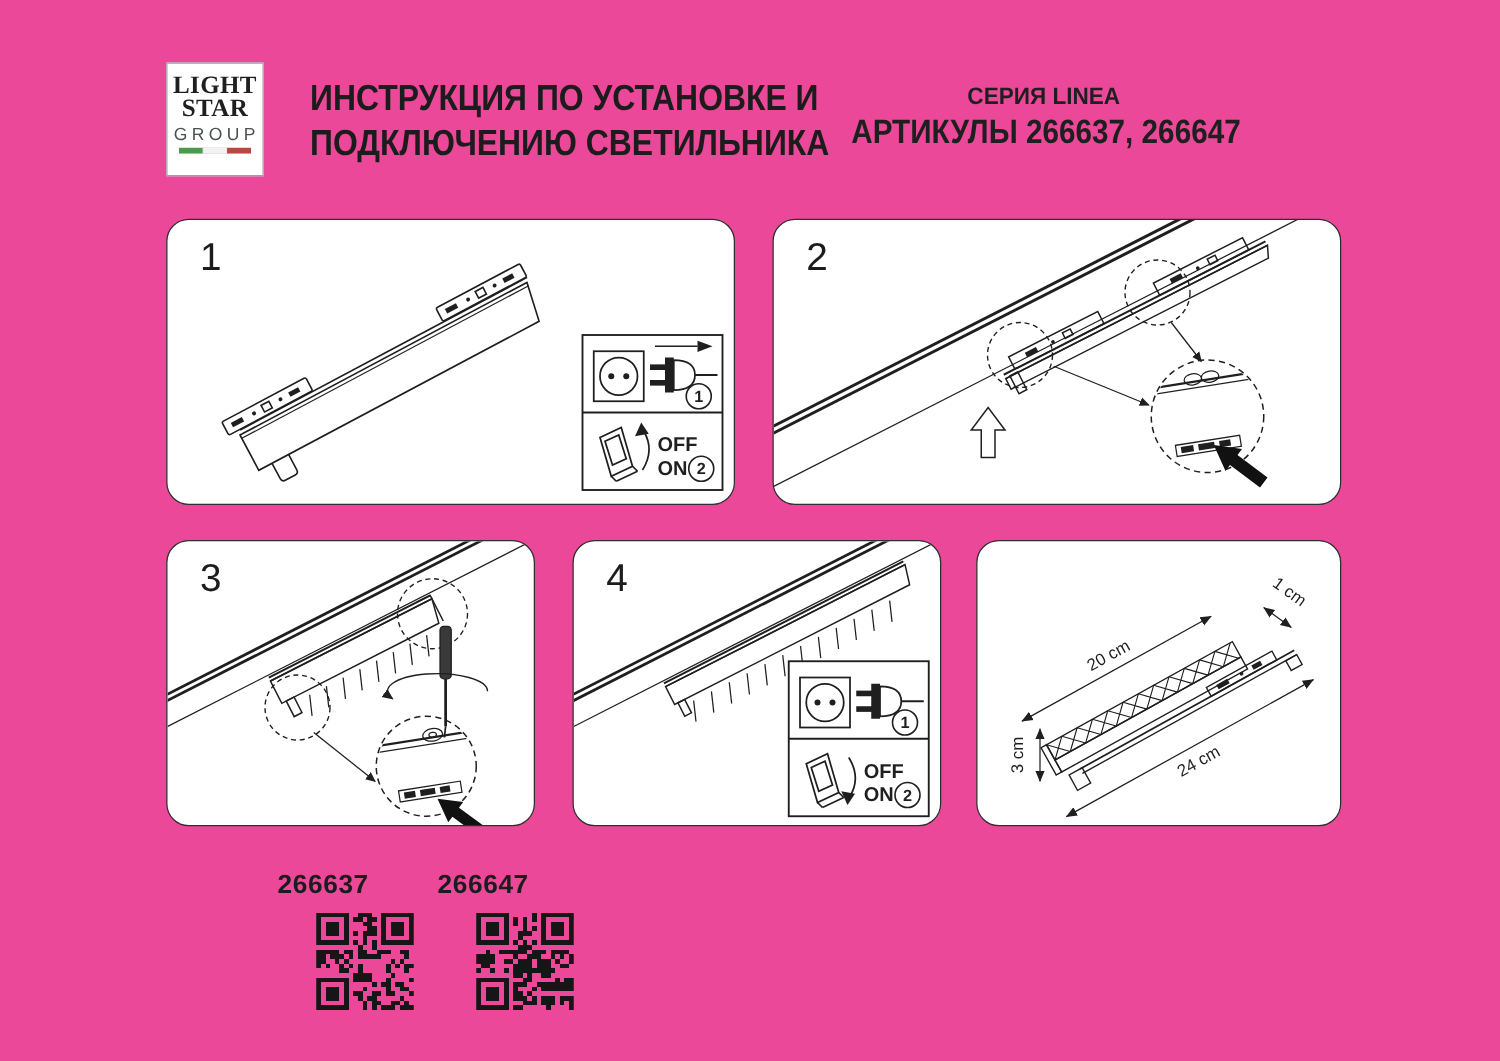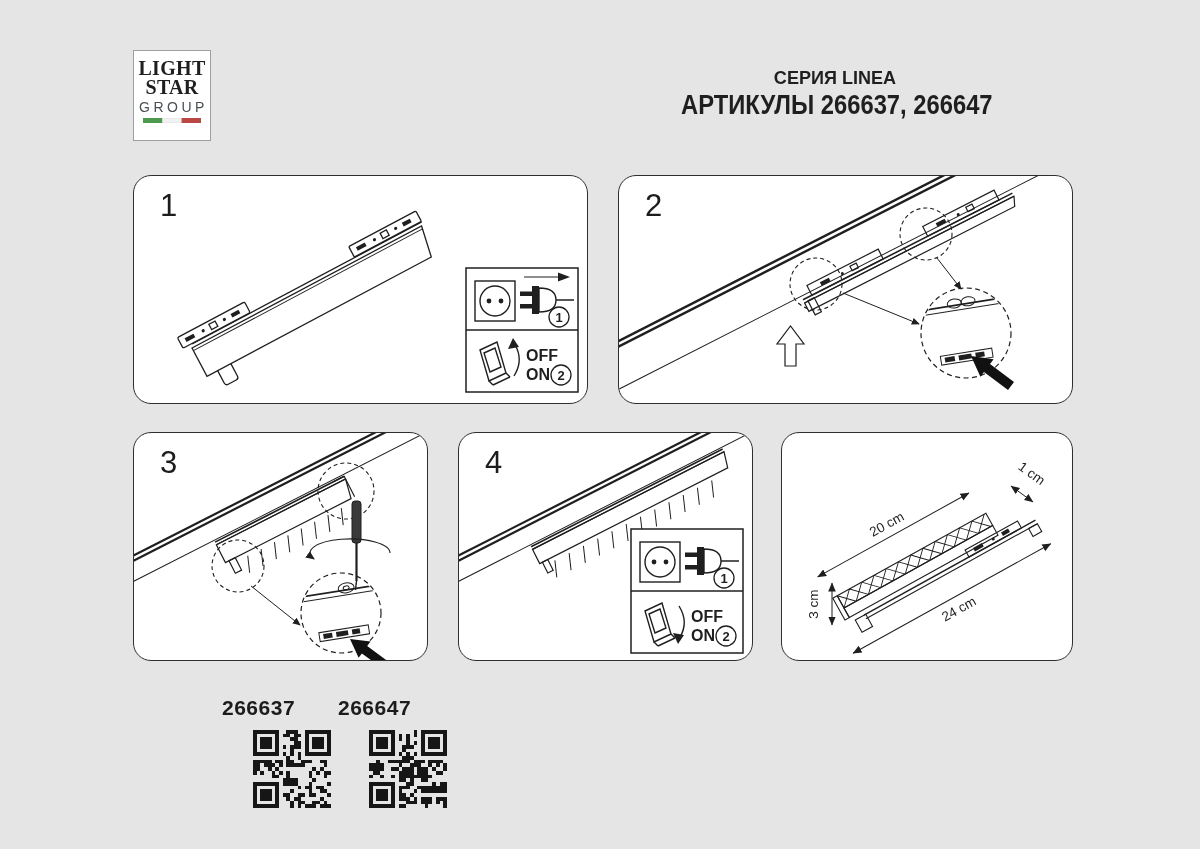--- a/index.html
+++ b/index.html
@@ -1,16 +1,16 @@
 <!DOCTYPE html>
 <html><head>
 <meta charset="utf-8">
 <style>
   html,body { margin:0; padding:0; background:#fff; }
-  .page { position:relative; width:1200px; height:849px; background:#e5e5e5;
+  .page { position:relative; width:1200px; height:849px; background:#ec4899;
           font-family:"Liberation Sans", sans-serif; color:#1f1f1f; overflow:hidden; }
 
   
   .logo { position:absolute; left:133px; top:50px; width:78px; height:91px;
           border:1.5px solid #9aa0a4; box-sizing:border-box; text-align:center; background:#fff; }
   .lw { font-family:"Liberation Serif", serif; font-weight:bold; font-size:20px;
         line-height:0.95; letter-spacing:0.3px; }
   .lw.first { margin-top:8px; }
   .lg { font-size:14px; letter-spacing:3.5px; color:#4a4f52; margin-top:2px; text-indent:3px; }
   .flag { display:block; width:58px; height:5px; margin:3px auto 0; }
@@ -31,40 +31,44 @@
   #panel2 { left:618px; top:175px; width:455px; height:229px; }
   #panel3 { left:133px; top:432px; width:295px; height:229px; }
   #panel4 { left:458px; top:432px; width:295px; height:229px; }
   #panel5 { left:781px; top:432px; width:292px; height:229px; }
   .num { position:absolute; left:26px; top:12px; font-size:31px; color:#1c1c1c; }
   .art { position:absolute; left:0; top:0; }
   svg text { font-family:"Liberation Sans", sans-serif; }
 
   
   .qr-group { position:absolute; top:696px; width:140px; text-align:left; }
-  #qr1 { left:222px; } #qr2 { left:338px; }
+  #qr1 { left:222px; } #qr2 { left:350px; }
   .qr-label { font-size:21px; font-weight:bold; letter-spacing:0.5px; color:#1c1c1c; }
   .qr-code { width:78px; height:78px; margin:10px auto 0; }
 </style>
 </head>
 <body>
 
 <div class="page">
 
   <div class="logo">
     <div class="lw first">LIGHT</div>
     <div class="lw">STAR</div>
     <div class="lg">GROUP</div>
     <svg class="flag" viewBox="0 0 60 6" preserveAspectRatio="none">
       <rect x="0" y="0" width="20" height="6" fill="#4c9a4e"></rect>
       <rect x="20" y="0" width="20" height="6" stroke="#c9c9c9" stroke-width="0.6" fill="#f2f2f2"></rect>
       <rect x="40" y="0" width="20" height="6" fill="#b94743"></rect>
     </svg>
   </div>
 
+  <div class="title">
+    <div class="l">ИНСТРУКЦИЯ ПО УСТАНОВКЕ И</div>
+    <div class="l">ПОДКЛЮЧЕНИЮ СВЕТИЛЬНИКА</div>
+  </div>
   <div class="series">СЕРИЯ LINEA</div>
   <div class="articles">АРТИКУЛЫ 266637, 266647</div>
 
   <section class="panel" id="panel1">
     <div class="num">1</div>
     <svg class="art" width="455" height="229" viewBox="0 0 455 229">
       <g transform="translate(58,172) rotate(-28)" stroke="#1f1f1f" fill="none" stroke-width="1.3">
         <polygon points="0,0 260,0 254,32 0,32"></polygon>
         <line x1="0" y1="3" x2="260" y2="3" stroke-width="0.9"></line>
         <line x1="2" y1="-3.5" x2="262" y2="-3.5"></line>

